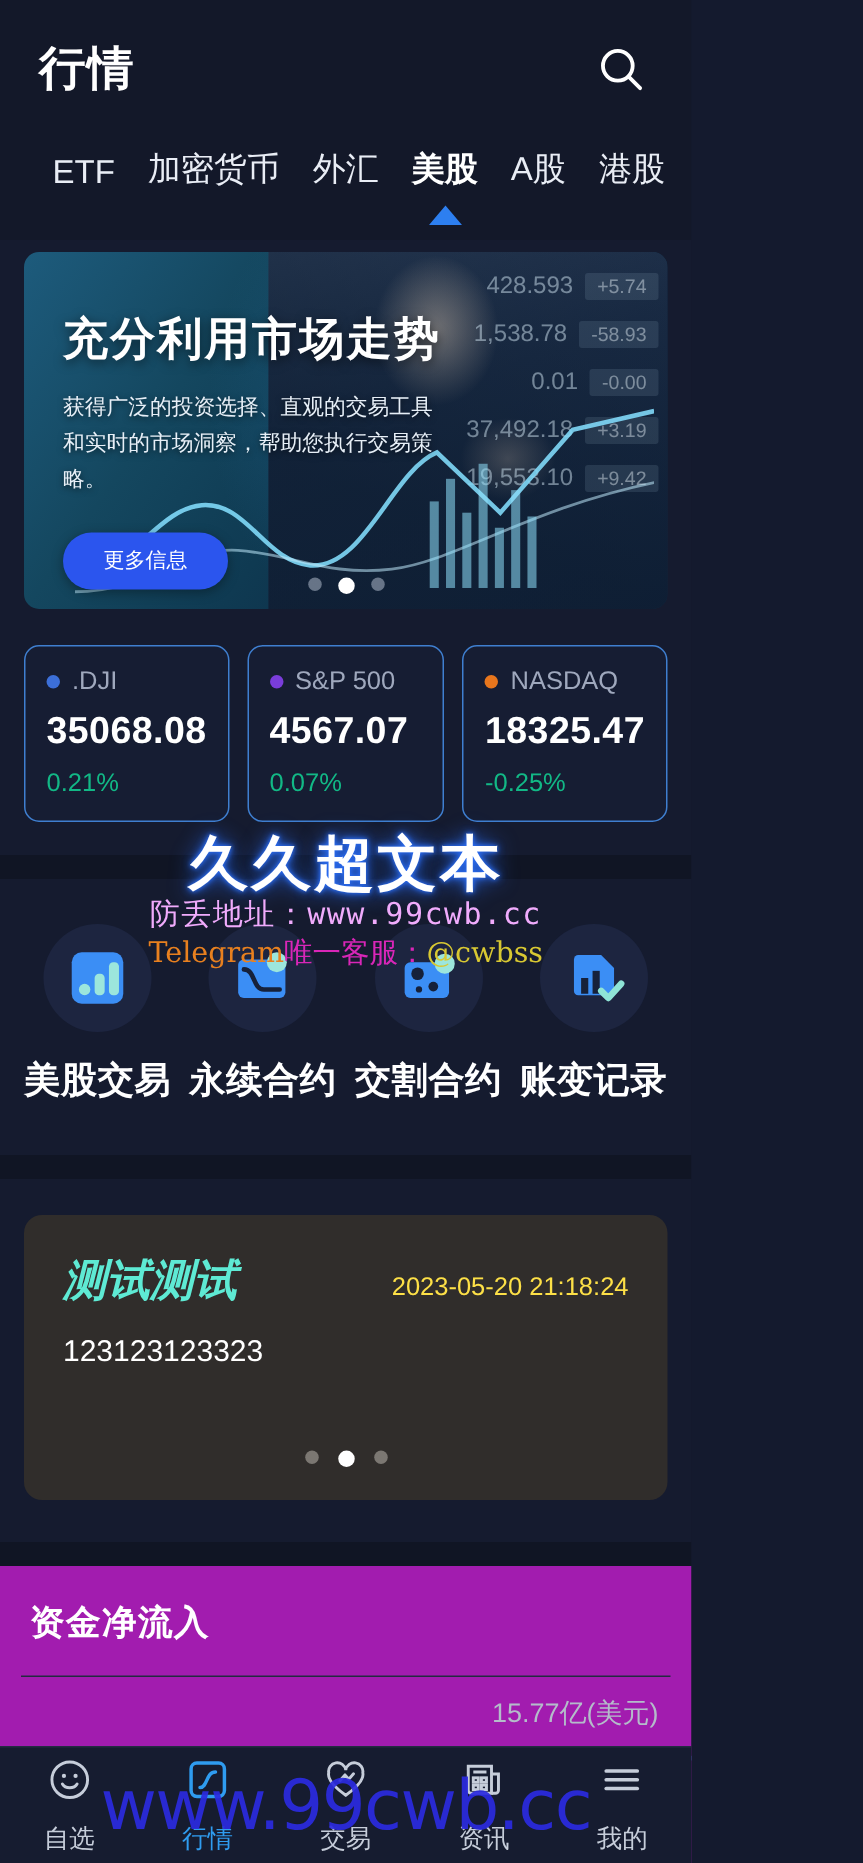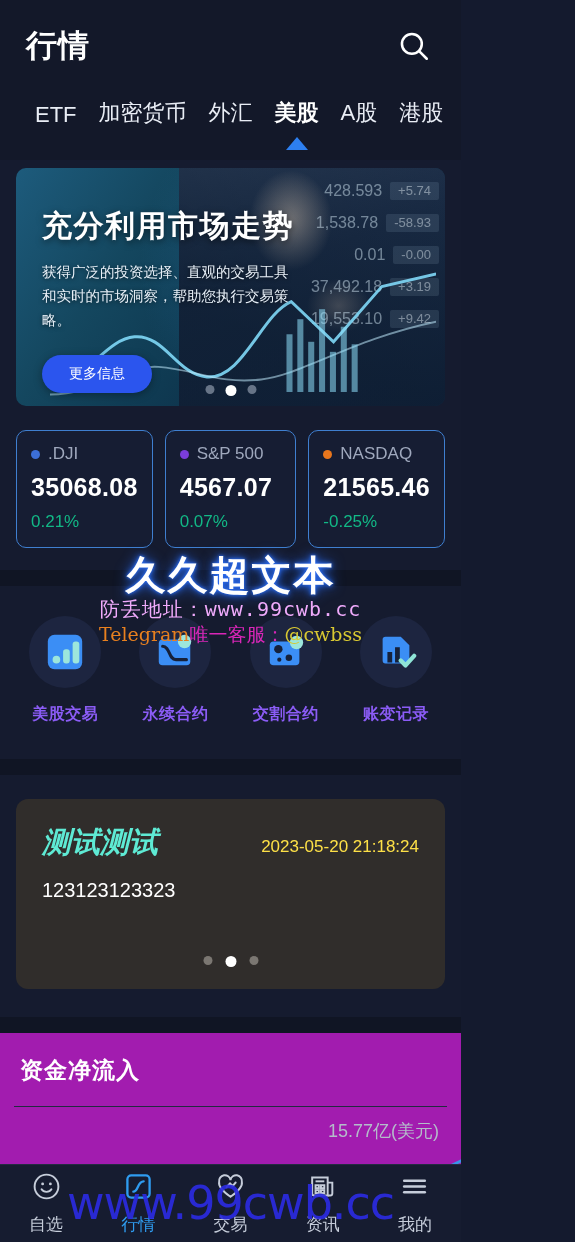--- a/index.html
+++ b/index.html
@@ -90,21 +90,21 @@
   
   .band { height:16px; background:#101524; }
 
   
   .actions { display:flex; background:#151b2f; padding:30px 10px 34px 10px; }
   .action { flex:1; display:flex; flex-direction:column; align-items:center; gap:16px; cursor:pointer; }
   .action-circle {
     width:72px; height:72px; border-radius:50%; background:#1d2540;
     display:flex; align-items:center; justify-content:center;
   }
-  .action-label { color:#8b5cf6; font-size:16px; font-weight:bold; letter-spacing:.5px; }
+  .action-label { color:#ffffff; font-size:24px; font-weight:bold; letter-spacing:.5px; }
 
   
   .notice-wrap { background:#151b2f; padding:24px 16px 28px 16px; }
   .notice {
     position:relative; background:#302d2b; border-radius:12px;
     height:190px; padding:24px 26px;
   }
   .notice-top { display:flex; align-items:baseline; justify-content:space-between; }
   .notice-title { color:#5eead4; font-size:29px; font-weight:bold;font-style:italic; }
   .notice-time { color:#fde047; font-size:17px; }
@@ -247,21 +247,21 @@
           <span class="idx-name">S&amp;P 500</span>
         </div>
         <div class="idx-value">4567.07</div>
         <div class="idx-chg" style="color: rgb(18, 184, 134);">0.07%</div>
       </div>
       <div class="idx-card">
         <div class="idx-head">
           <span class="idx-dot" style="background: rgb(232, 118, 29);"></span>
           <span class="idx-name">NASDAQ</span>
         </div>
-        <div class="idx-value">21565.46</div>
+        <div class="idx-value">18325.47</div>
         <div class="idx-chg" style="color: rgb(18, 184, 134);">-0.25%</div>
       </div>
     </div>
 
   <div class="band"></div>
 
   <div class="actions" id="actions-host">
       <div class="action">
         <div class="action-circle">
           <svg xmlns="http://www.w3.org/2000/svg" width="42" height="42" viewBox="0 0 44 44">

